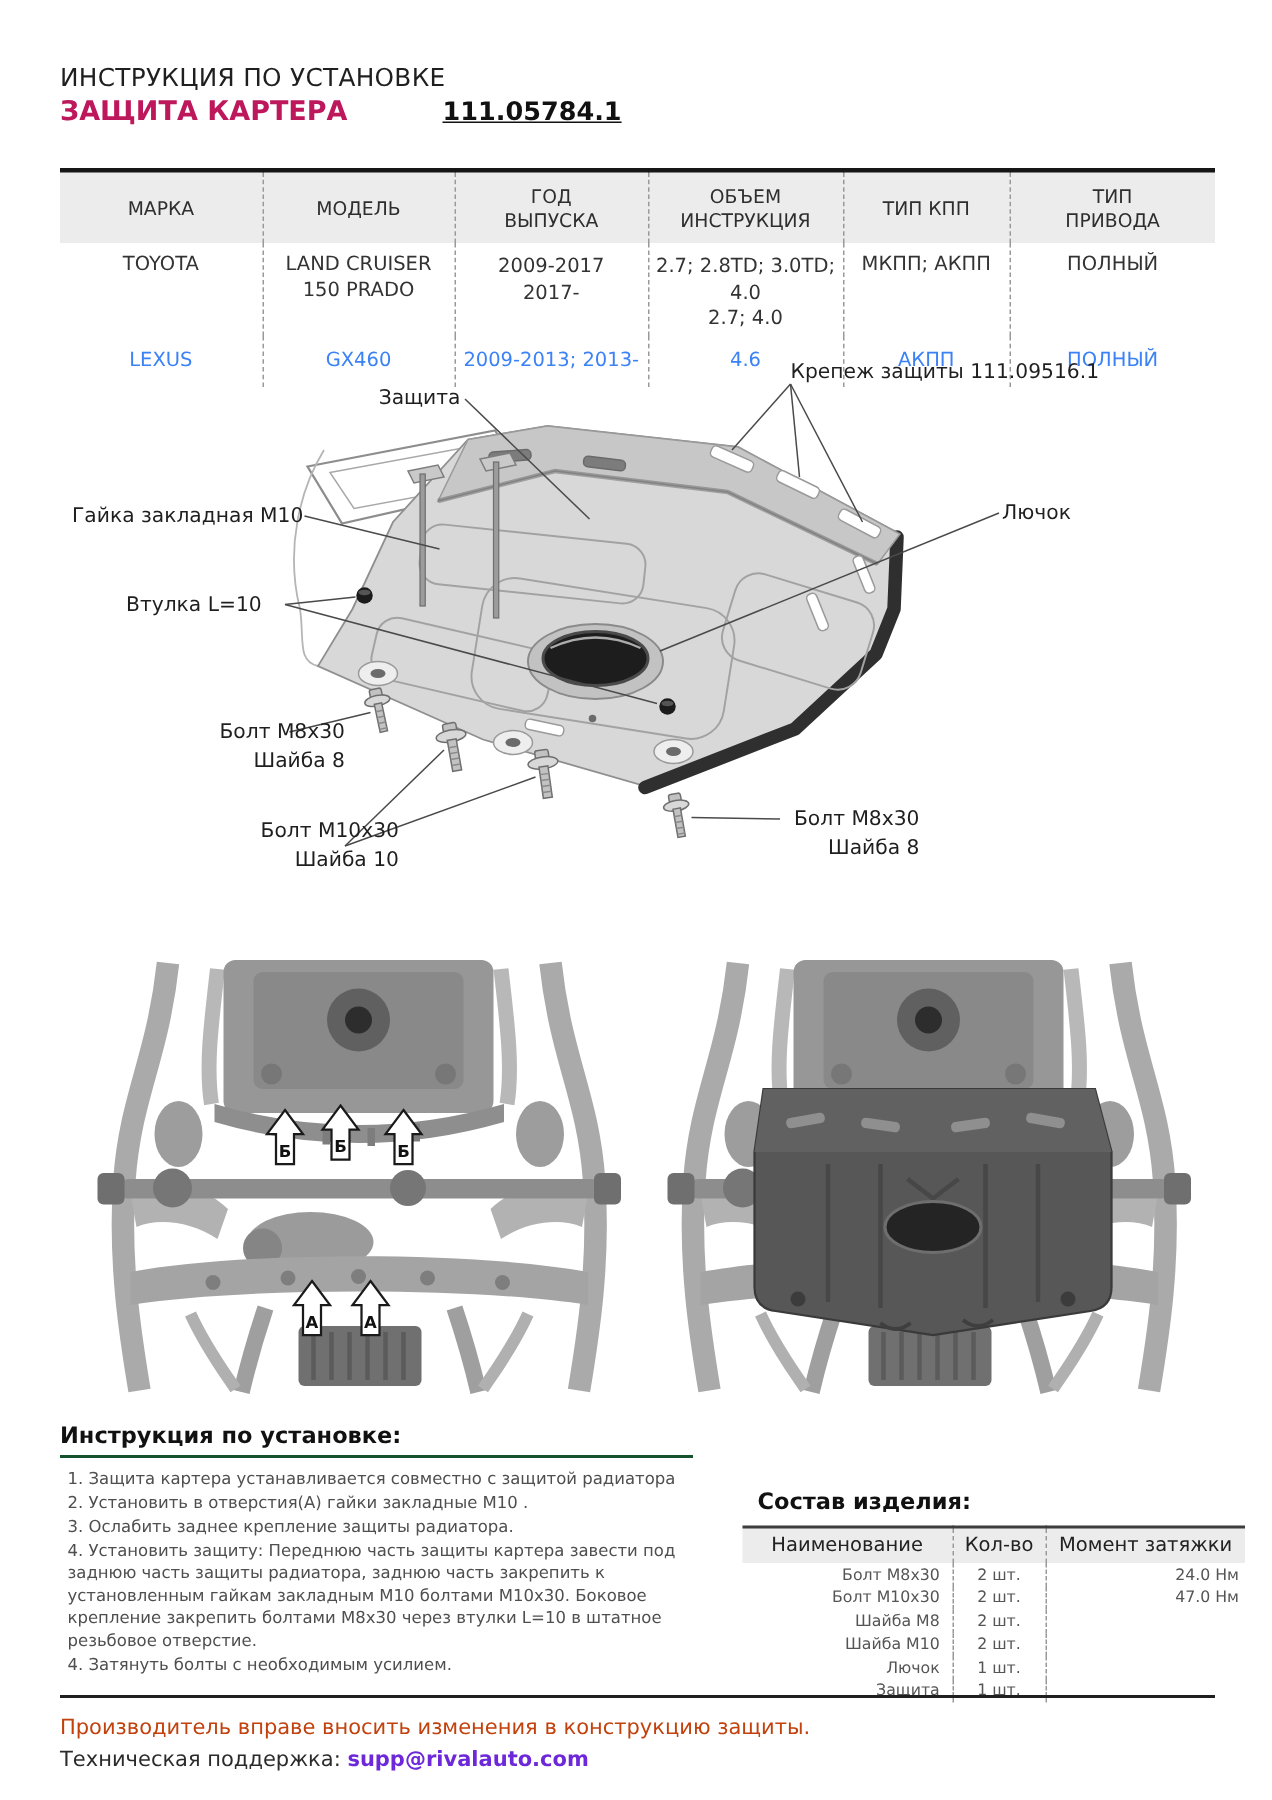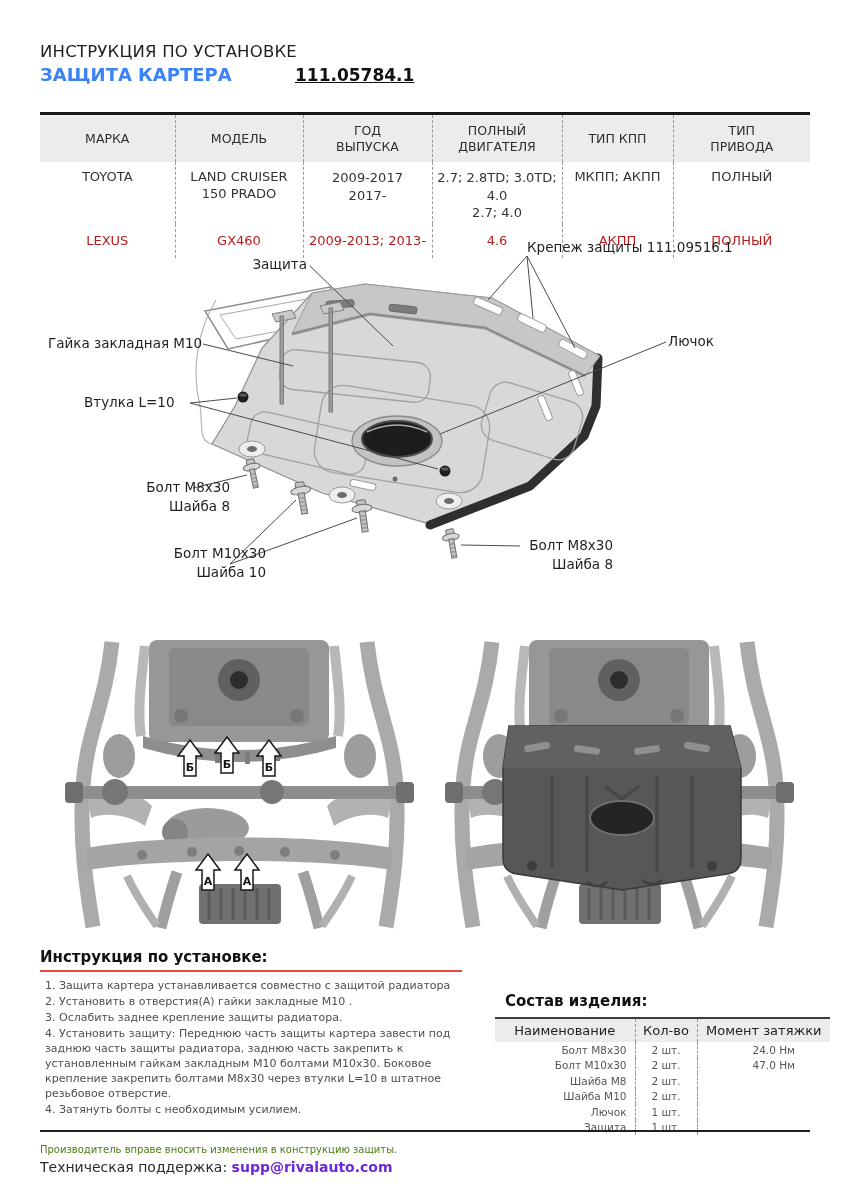--- a/index.html
+++ b/index.html
@@ -3,66 +3,66 @@
 <meta charset="utf-8">
 <style>
   html,body{margin:0;padding:0;background:#fff;}
   .page{position:relative;width:848px;height:1200px;background:#ffffff;overflow:hidden;
         font-family:"DejaVu Sans","Liberation Sans",sans-serif;color:#222;}
 
   
   .hdr{position:absolute;left:40px;top:42px;width:770px;}
   .doc-type{font-size:16.5px;color:#1f1f1f;letter-spacing:.2px;}
   .title-line{display:flex;align-items:baseline;margin-top:3px;}
-  .product{font-size:18px;font-weight:bold;color:#3b82f6;width:255px;}
+  .product{font-size:18px;font-weight:bold;color:#be185d;width:255px;}
   .part-number{font-size:17px;font-weight:bold;color:#111;text-decoration:underline;}
 
   
   table.vtable{position:absolute;left:40px;top:112px;width:770px;border-collapse:collapse;
                border-top:3px solid #161616;table-layout:fixed;}
   .vtable th,.vtable td{border-left:1px dashed #999;text-align:center;vertical-align:middle;padding:2px 3px;}
   .vtable th:first-child,.vtable td:first-child{border-left:none;}
   .vtable thead th{background:#ececec;height:43px;font-size:12.5px;font-weight:400;color:#2e2e2e;line-height:1.25;}
   .vtable thead .hw{max-width:88px;margin:0 auto;}
   .vtable tbody tr.r1 td{height:46px;font-size:13px;color:#333;vertical-align:top;padding-top:7px;}
-  .vtable tbody tr.r2 td{height:30px;font-size:13px;color:#b91c1c;}
+  .vtable tbody tr.r2 td{height:30px;font-size:13px;color:#3b82f6;}
   .vtable .small{font-size:10.5px;line-height:1.3;}
   .cell-lines div{line-height:1.35;}
 
   
   svg{font-family:"DejaVu Sans","Liberation Sans",sans-serif;}
   .diagram{position:absolute;left:40px;top:236px;}
   .photo-left{position:absolute;left:57px;top:636px;}
   .photo-right{position:absolute;left:437px;top:636px;}
   .dlabel{font-size:13.5px;fill:#1f1f1f;}
   .leader{stroke:#4a4a4a;stroke-width:1;fill:none;}
 
   
   .inst{position:absolute;left:40px;top:948px;width:422px;}
   .sec-title{font-size:15px;font-weight:bold;color:#111;margin:0 0 0 0;padding-bottom:4px;}
-  .inst .sec-title{border-bottom:2px solid #ef4444;}
+  .inst .sec-title{border-bottom:2px solid #14532d;}
   .steps{margin-top:7px;font-size:11px;color:#4f4f4f;line-height:1.36;}
   .steps .step{margin-bottom:1px;padding-left:5px;}
 
   
   .parts{position:absolute;left:495px;top:992px;width:335px;}
   .parts .sec-title{padding-left:10px;}
   table.ptable{width:335px;border-collapse:collapse;border-top:2px solid #3d3d3d;table-layout:fixed;margin-top:3px;}
   .ptable th,.ptable td{border-left:1px dashed #999;padding:0 4px;margin-left:16px;}
   .ptable th:first-child,.ptable td:first-child{border-left:none;}
   .ptable thead th{background:#ececec;height:23px;font-size:13px;font-weight:400;color:#222;text-align:center;}
   .ptable tbody td{font-size:10.5px;color:#555;height:15.5px;}
   .ptable td.name{text-align:right;padding-right:8px;}
   .ptable td.qty{text-align:center;}
-  .ptable td.torque{text-align:center;padding-left:24px;}
+  .ptable td.torque{text-align:right;padding-left:24px;}
 
   
   .footer{position:absolute;left:40px;top:1130px;width:770px;}
   .footer-rule{border-top:2px solid #1f1f1f;margin-bottom:10px;}
-  .disclaimer{font-size:10px;color:#4d7c0f;line-height:1.5;}
+  .disclaimer{font-size:14px;color:#c2410c;line-height:1.5;}
   .support{font-size:14px;color:#2b2b2b;line-height:1.5;}
   .support b{color:#6d28d9;}
 </style>
 </head>
 <body>
 
 <div class="page">
 
   <div class="hdr">
     <div class="doc-type">ИНСТРУКЦИЯ ПО УСТАНОВКЕ</div>
@@ -86,21 +86,21 @@
         <th>
             <div class="hw">МАРКА</div>
           </th>
         <th>
             <div class="hw">МОДЕЛЬ</div>
           </th>
         <th>
             <div class="hw">ГОД ВЫПУСКА</div>
           </th>
         <th>
-            <div class="hw">ПОЛНЫЙ ДВИГАТЕЛЯ</div>
+            <div class="hw">ОБЪЕМ ИНСТРУКЦИЯ</div>
           </th>
         <th>
             <div class="hw">ТИП КПП</div>
           </th>
         <th>
             <div class="hw">ТИП ПРИВОДА</div>
           </th>
       </tr>
     </thead>
     <tbody>

